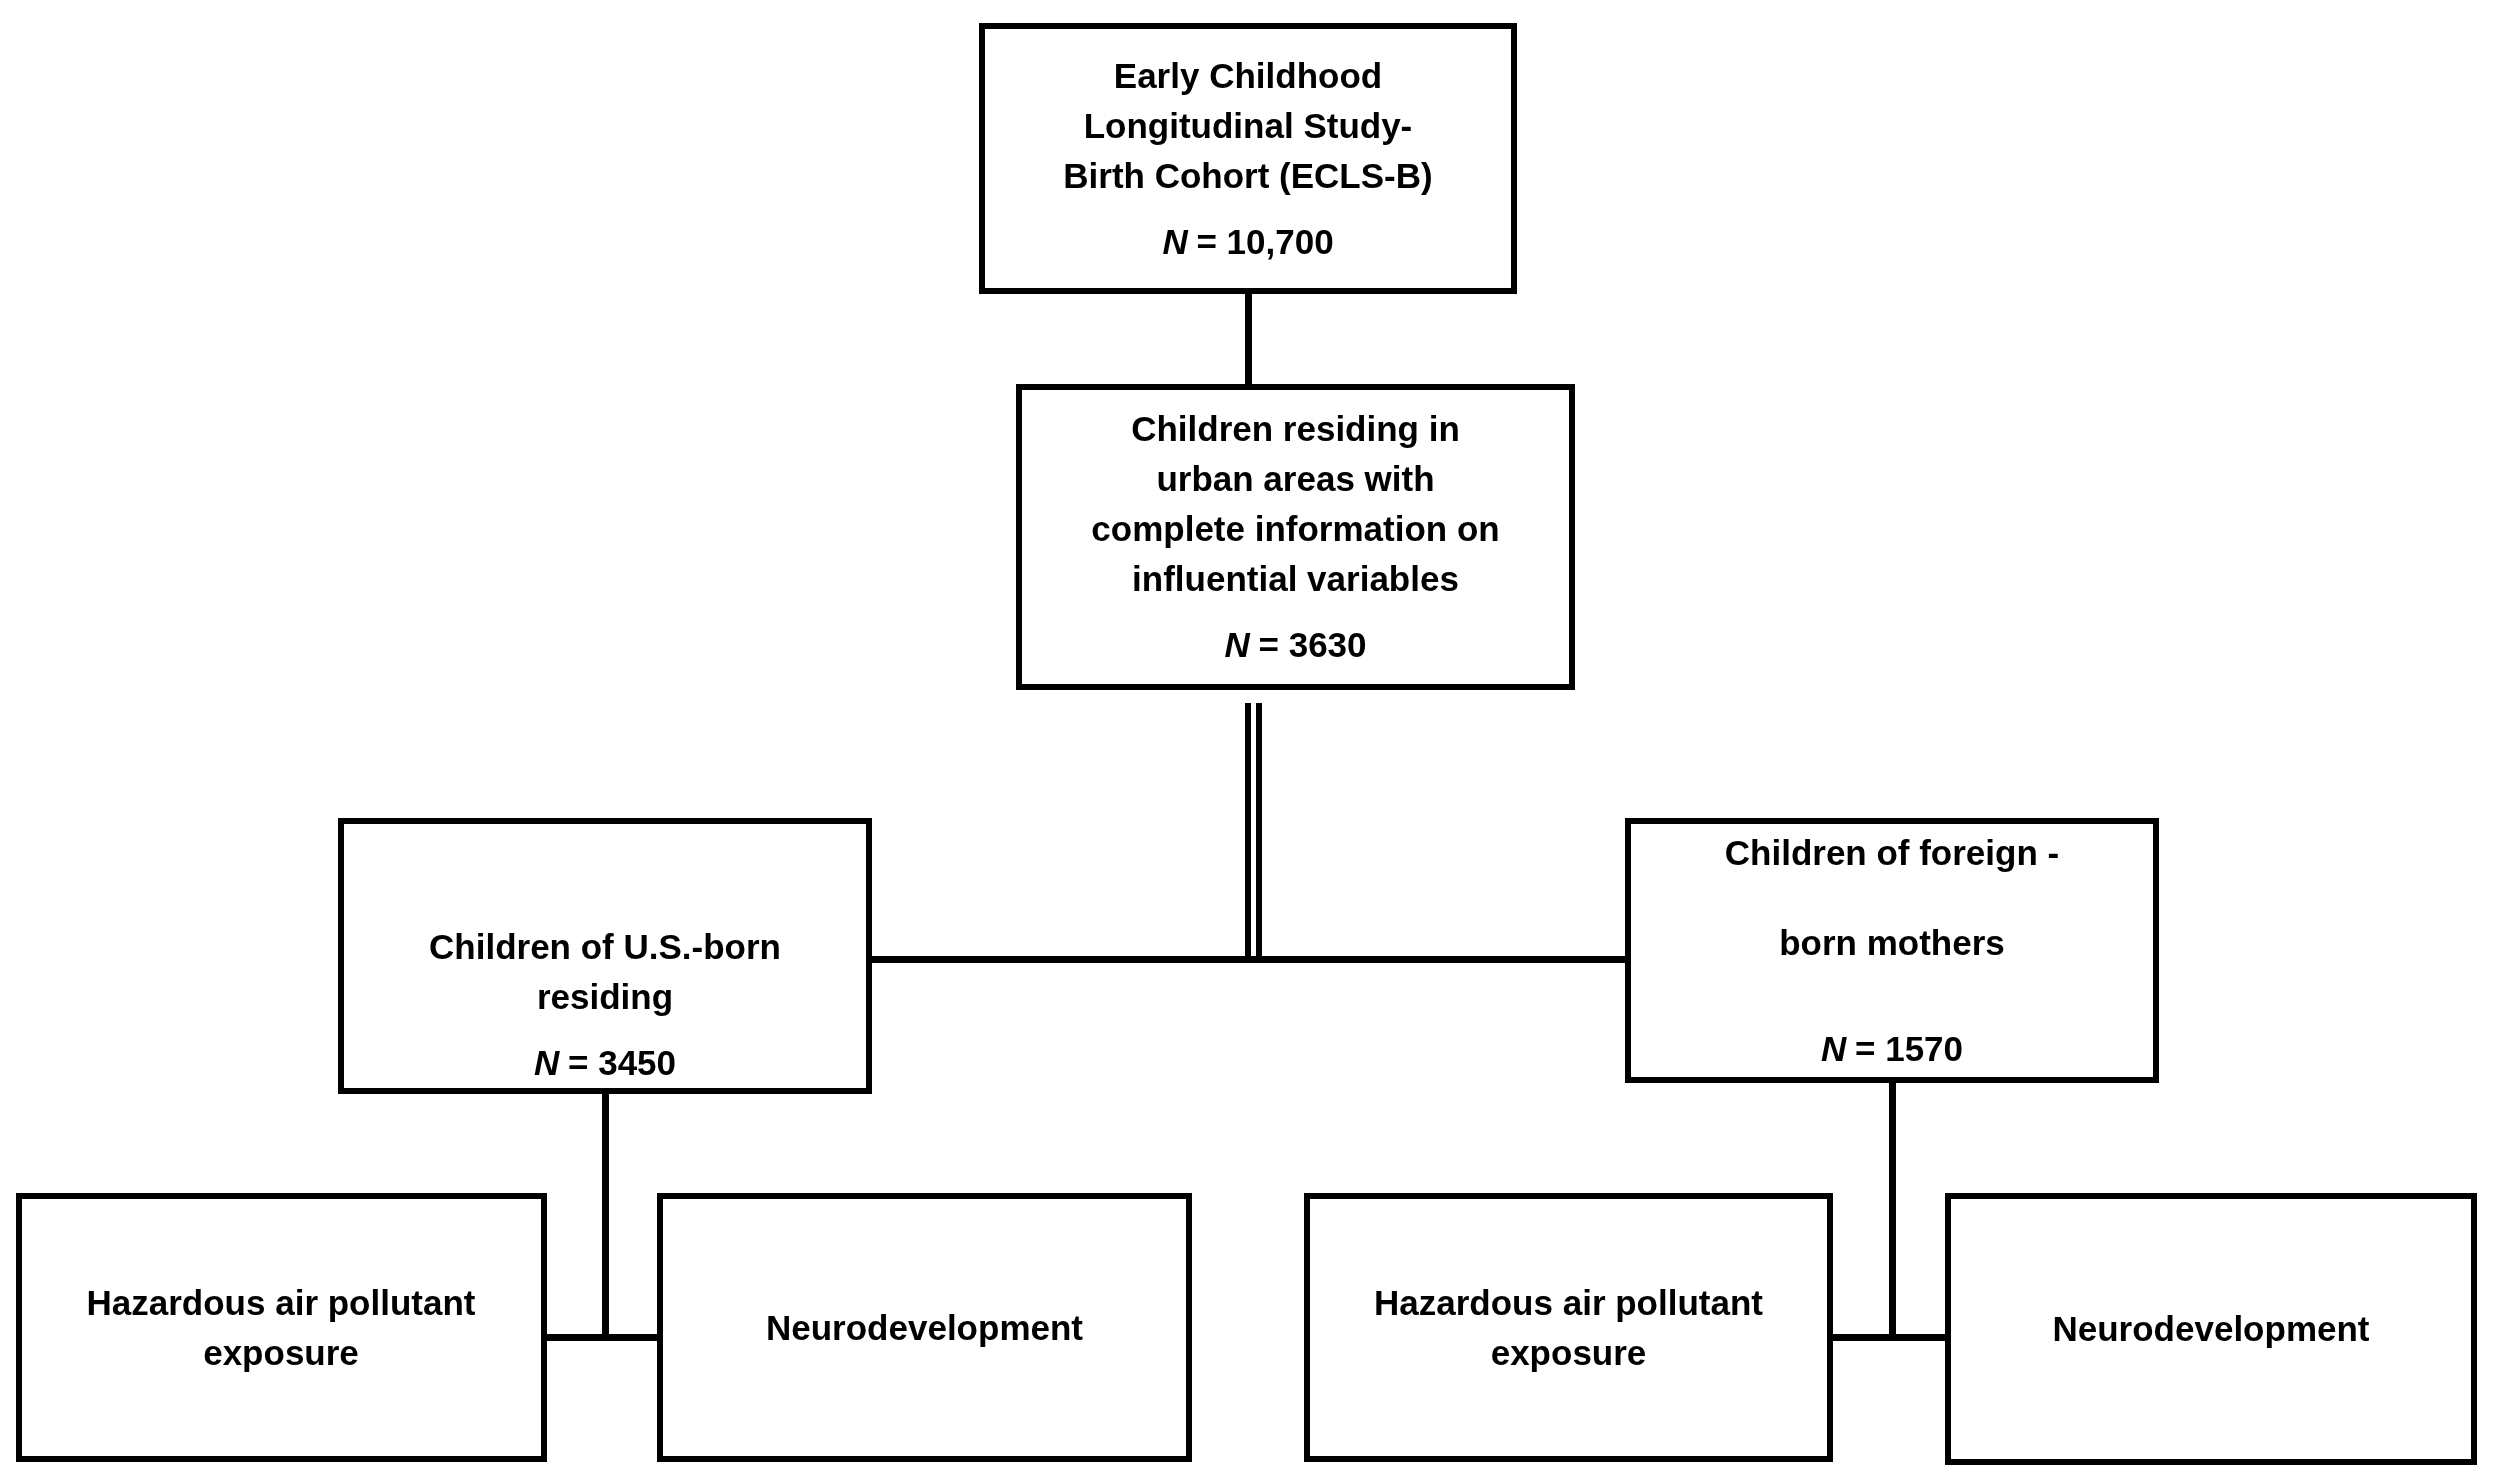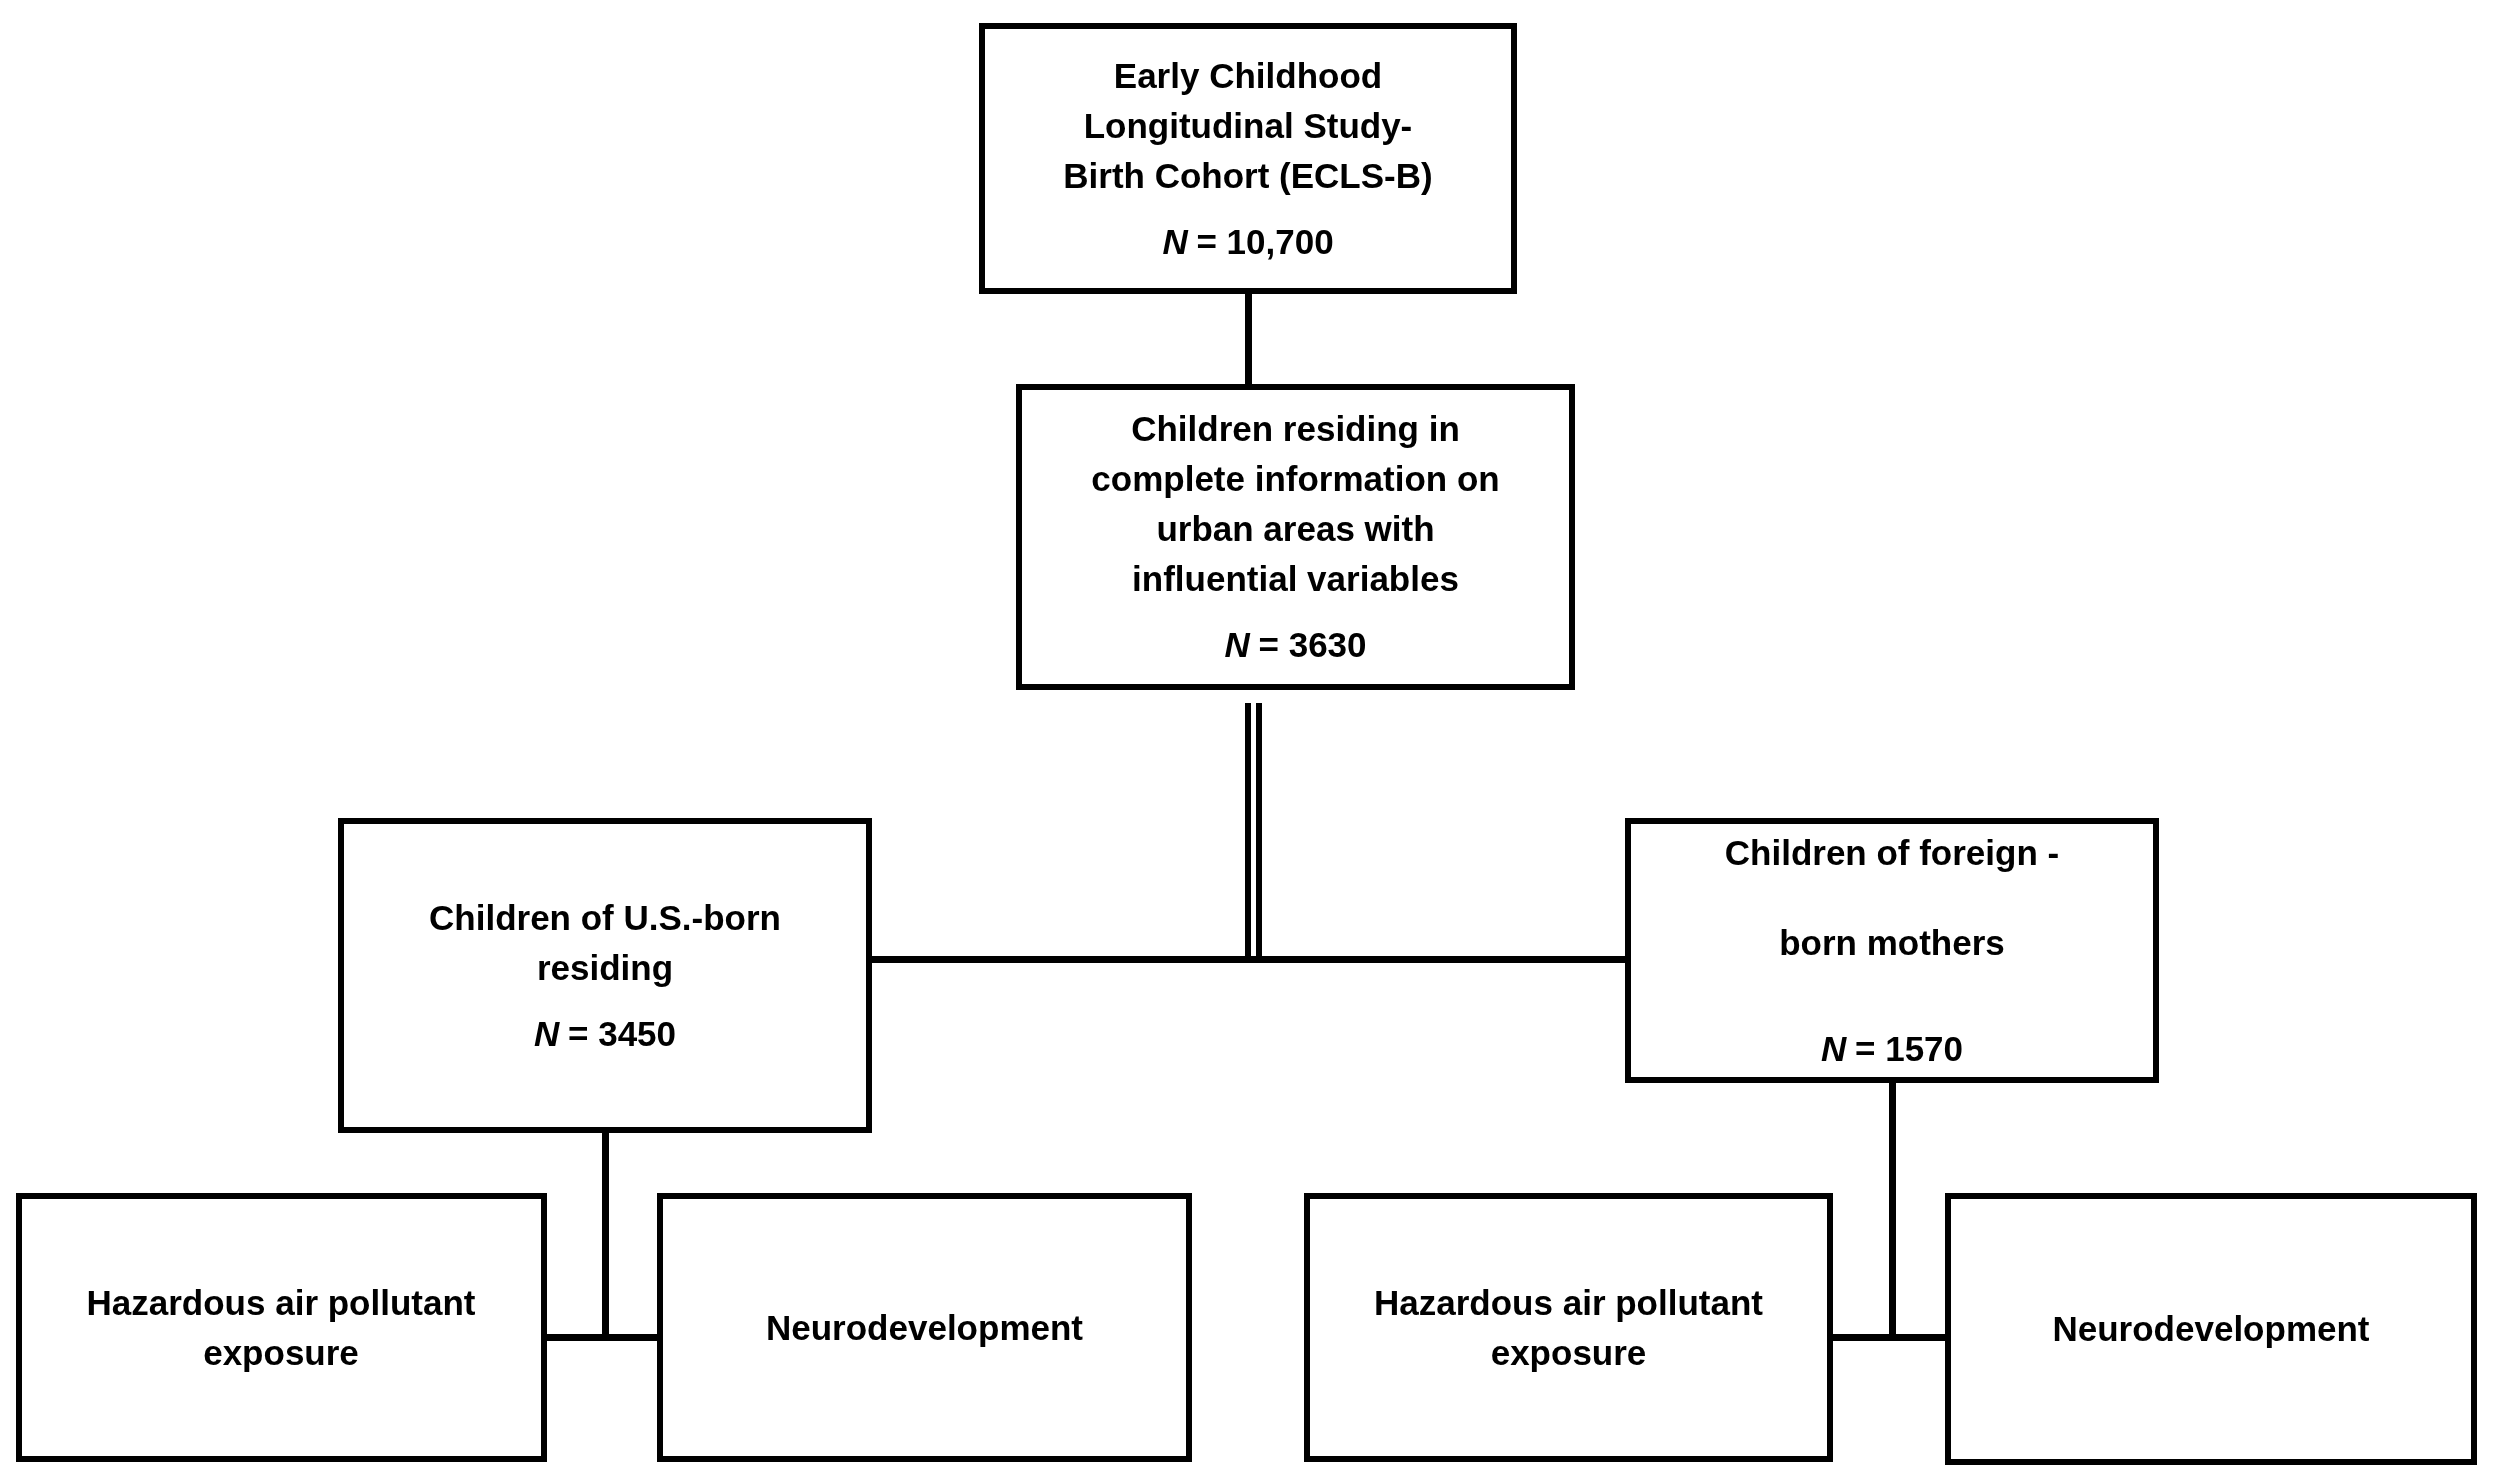--- a/index.html
+++ b/index.html
@@ -33,21 +33,21 @@
     position: absolute;
     box-sizing: border-box;
     background: transparent;
     border-left: 6.2px solid #000000;
     border-right: 6.2px solid #000000;
   }
 
   
   #box-ecls      { left: 979px; top:   23px; width: 538px; height: 271px; }
   #box-urban     { left: 969px; top:  384px; width: 559px; height: 306px; margin-left: 47px; }
-  #box-us        { left:  338px; top: 818px; width: 534px; height: 315px; }
+  #box-us        { left:  338px; top: 818px; width: 534px; height: 276px; justify-content: flex-end; }
   #box-foreign   { left: 1625px; top: 818px; width: 534px; height: 265px; gap: 40px; }
   #box-hap-l     { left:   15.5px; top: 1193px; width: 531px; height: 269px; }
   #box-neuro-l   { left: 657px; top: 1193px; width: 535px; height: 269px; }
   #box-hap-r     { left: 1304px; top: 1193px; width: 529px; height: 269px; }
   #box-neuro-r   { left: 1945px; top: 1193px; width: 532px; height: 272px; }
 
   
   #conn-top-v    { left: 1245px; top:  289px; width:  6.8px; height: 118px; }
   #conn-double-v { left: 1245px; top: 703px; width:  17.4px; height: 259px; }
   #conn-mid-h    { left: 869px; top: 956px; width: 759px; height: 6.8px; }
@@ -73,22 +73,22 @@
     <span class="line">Early Childhood</span>
     <span class="line">Longitudinal Study-</span>
     <span class="line">Birth Cohort (ECLS-B)</span>
     <div class="nline">
       <span class="nsym">N</span><span>= 10,700</span>
     </div>
   </div>
 
   <div class="box" id="box-urban">
     <span class="line">Children residing in</span>
+    <span class="line">urban areas with</span>
     <span class="line">complete information on</span>
-    <span class="line">urban areas with</span>
     <span class="line">influential variables</span>
     <div class="nline">
       <span class="nsym">N</span><span>= 3630</span>
     </div>
   </div>
 
   <div class="box" id="box-us">
     <span class="line">Children of U.S.-born</span>
     <span class="line">residing</span>
     <div class="nline">

